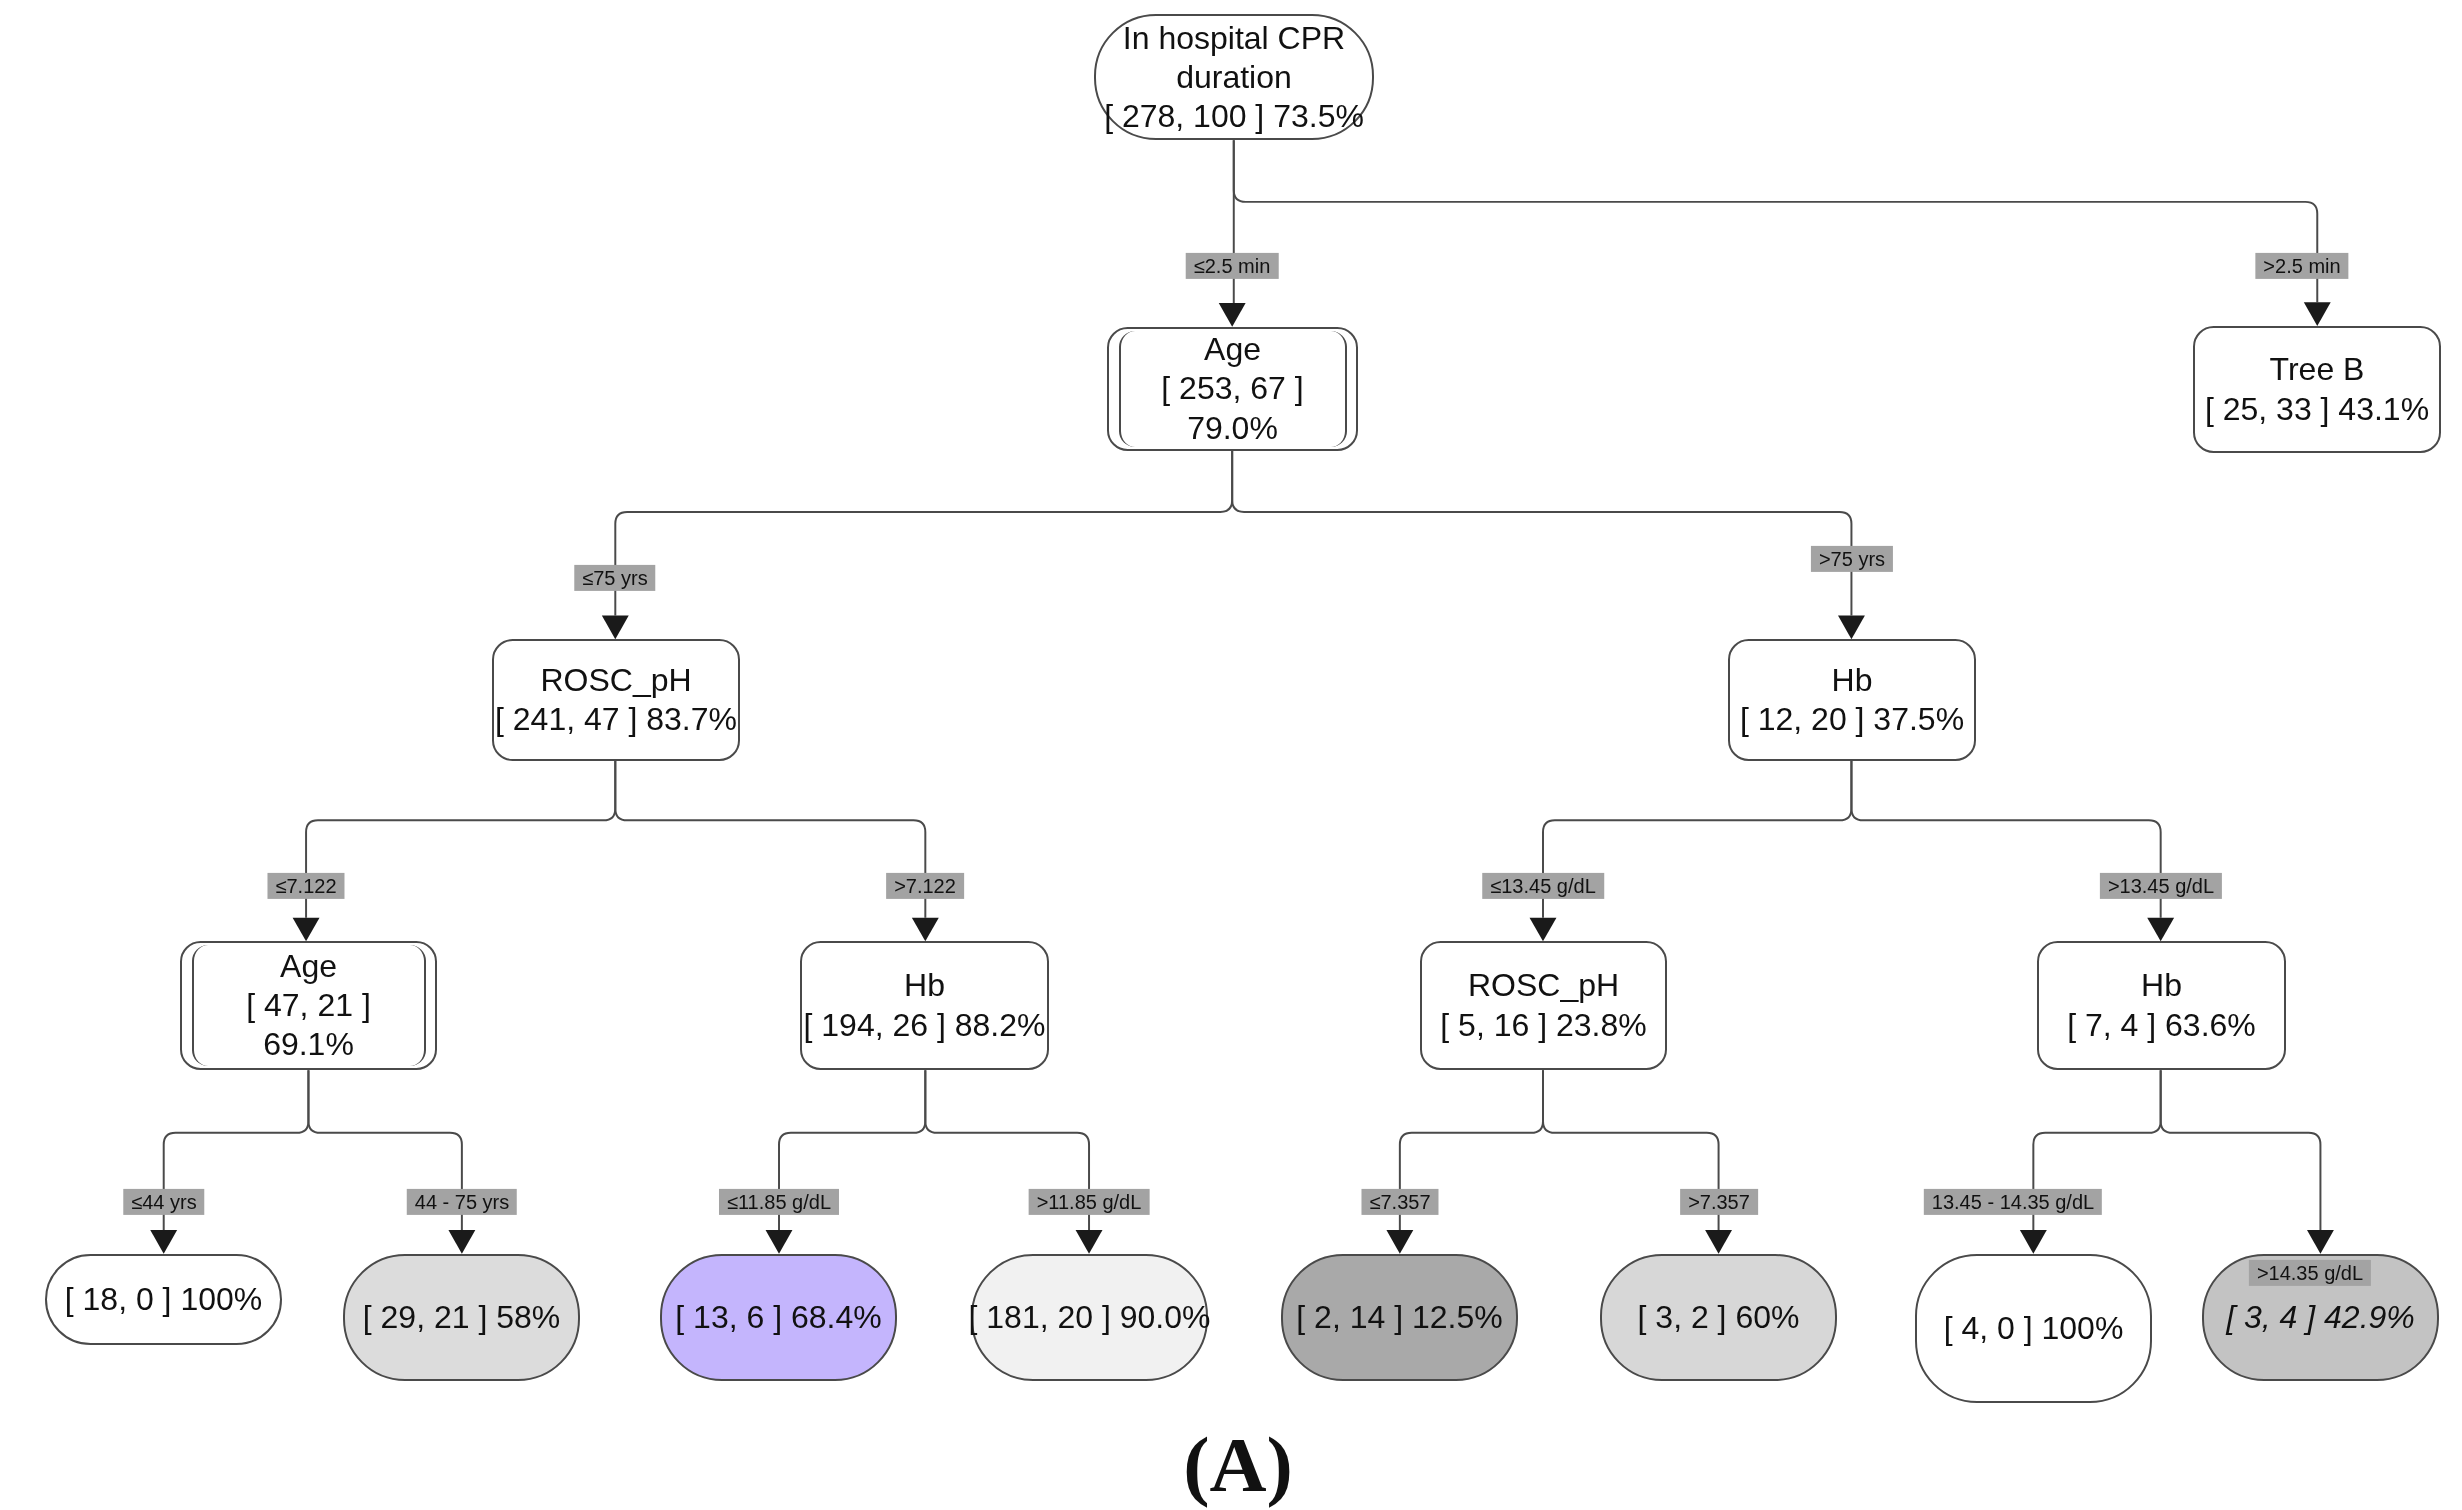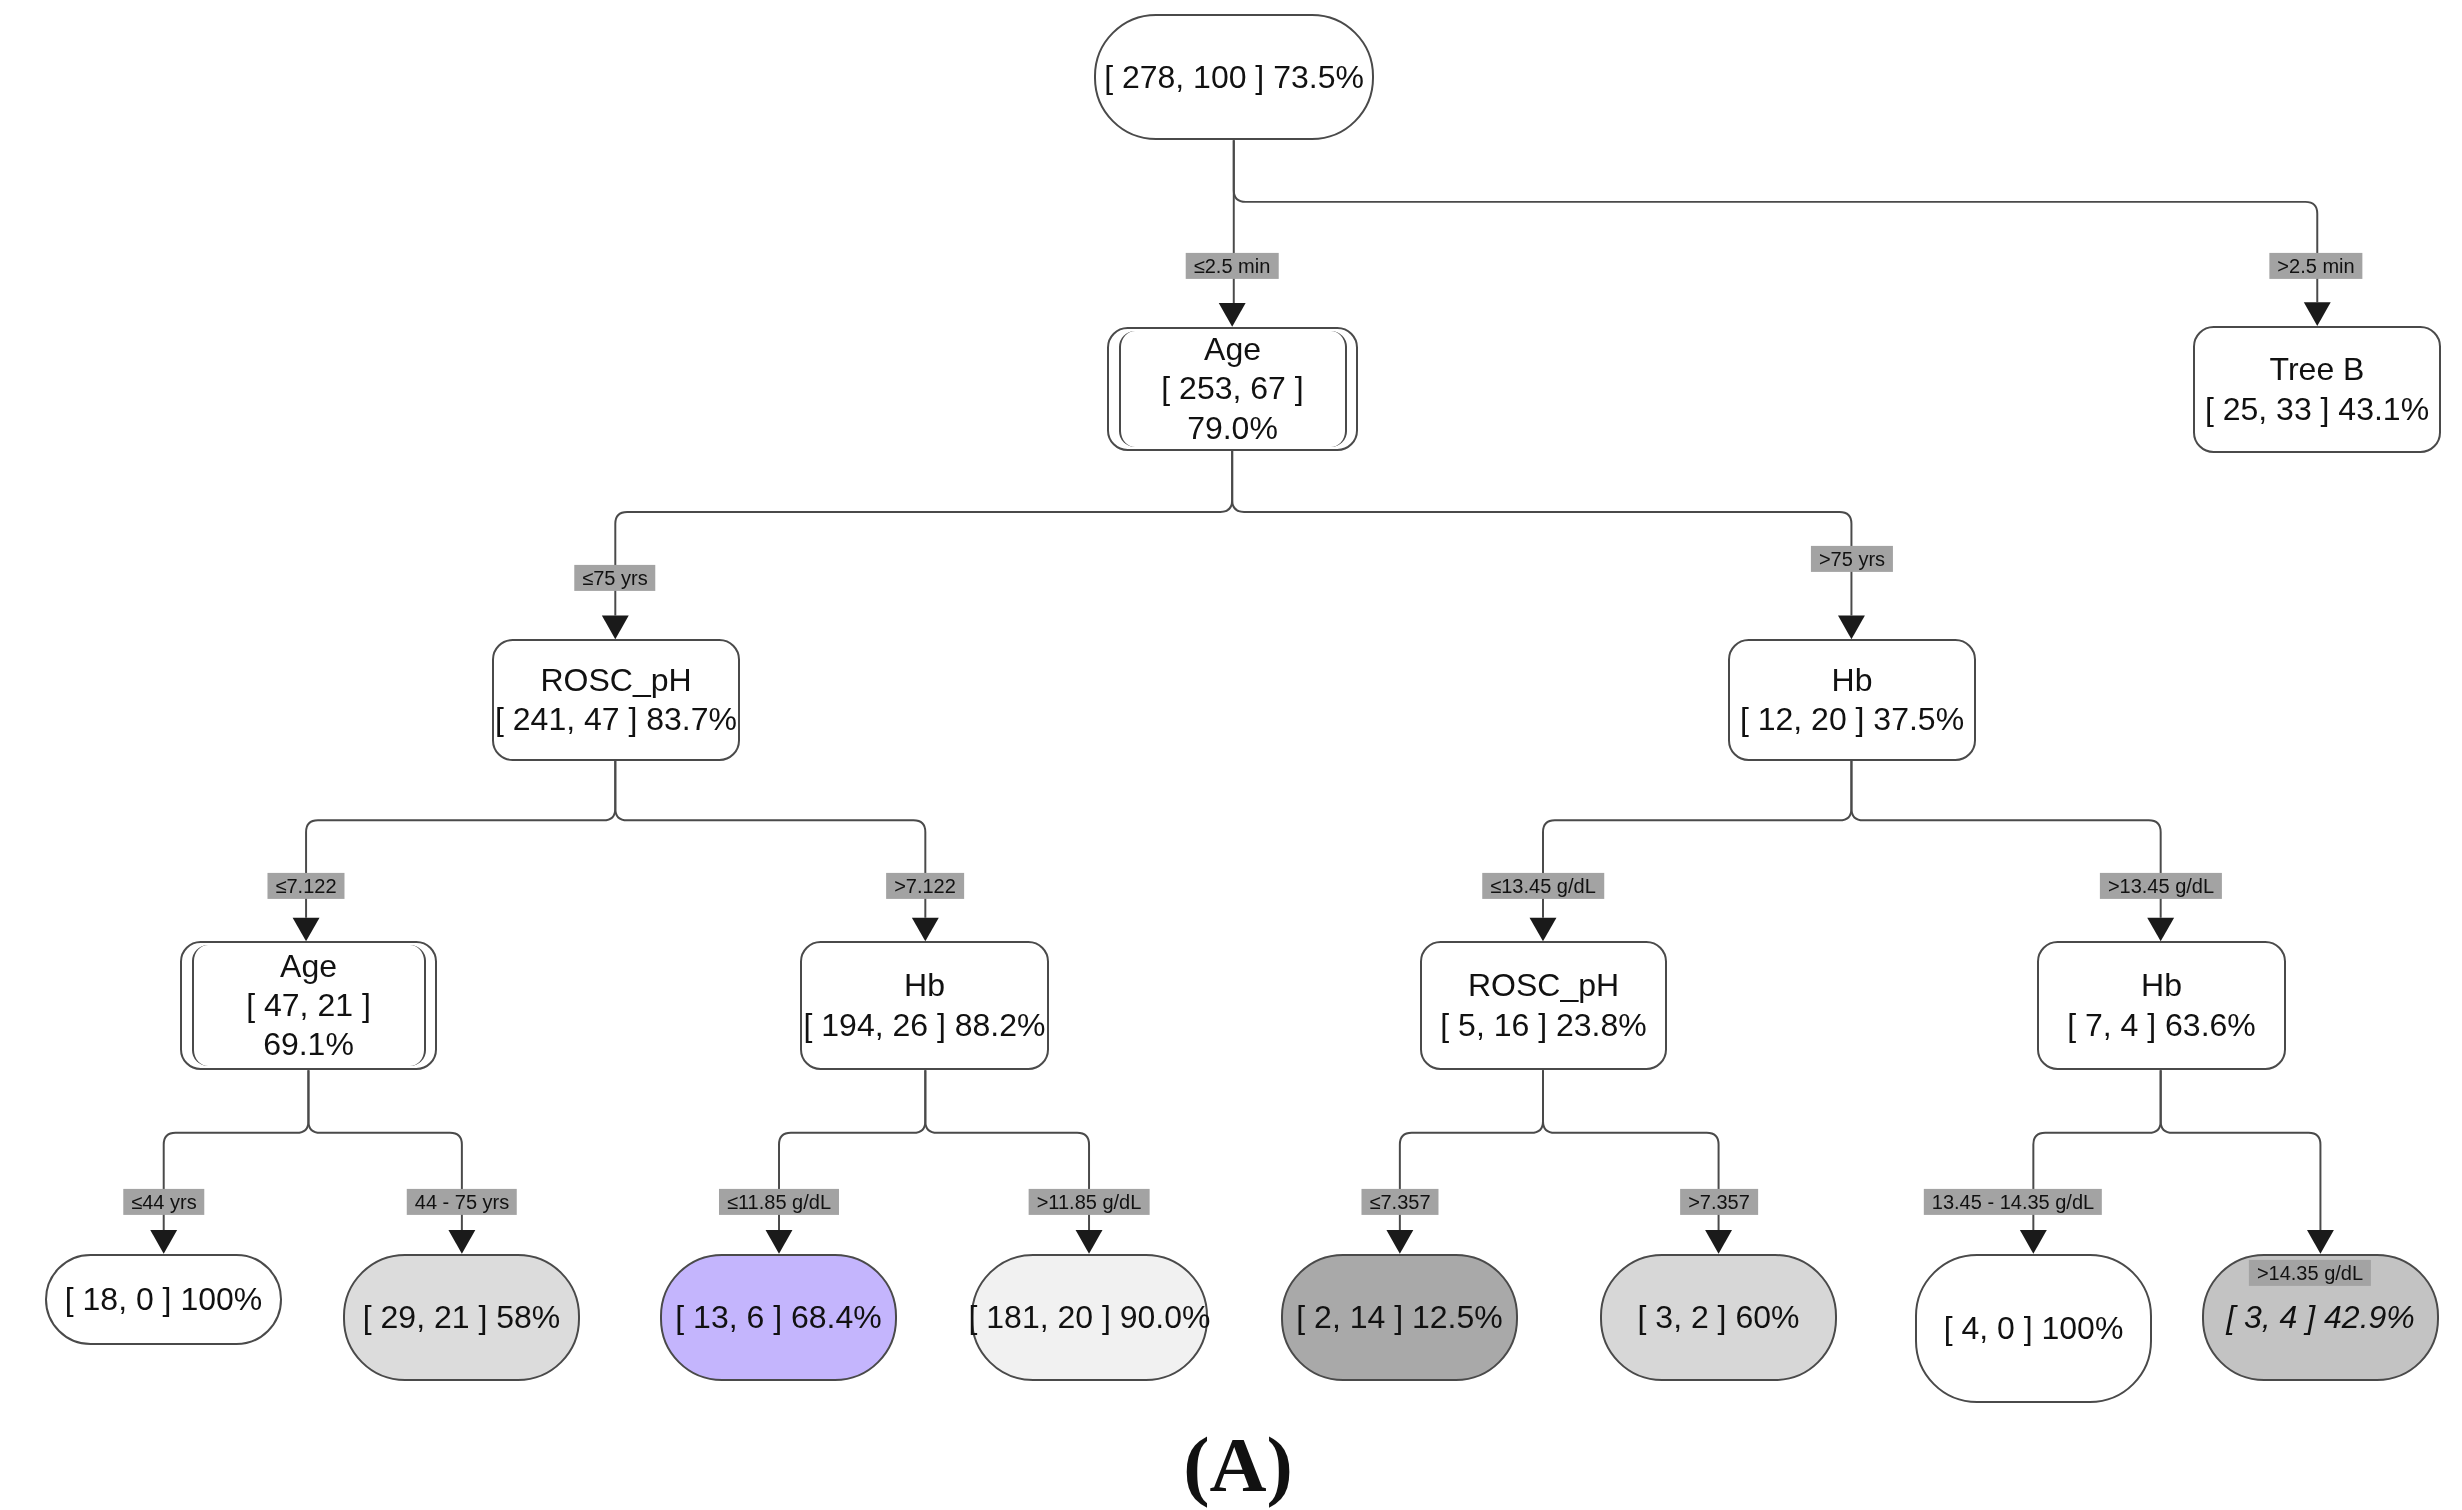--- a/index.html
+++ b/index.html
@@ -58,20 +58,21 @@
     <polygon points="968,1555 1002,1555 985,1585"></polygon>
     <polygon points="1360,1555 1394,1555 1377,1585"></polygon>
     <polygon points="1753,1555 1787,1555 1770,1585"></polygon>
     <polygon points="2156,1555 2190,1555 2173,1585"></polygon>
     <polygon points="2554,1555 2588,1555 2571,1585"></polygon>
     <polygon points="2917,1555 2951,1555 2934,1585"></polygon>
   </g>
 </svg>
 
 <div class="node pill" style="left:1094px;top:14.2px;width:280px;height:126px;padding:0 19px;">
+  <div>In hospital CPR duration</div>
   <div class="stats">[ 278, 100 ] 73.5%</div>
 </div>
 
 <div class="node rounded process" style="left:1107px;top:327px;width:251px;height:124px;">
   <div>Age</div>
   <div class="stats">[ 253, 67 ]</div>
   <div class="stats">79.0%</div>
 </div>
 <div class="node rounded" style="left:2193px;top:326px;width:248px;height:127px;">
   <div>Tree B</div>
@@ -124,21 +125,21 @@
   <div class="stats">[ 3, 2 ] 60%</div>
 </div>
 <div class="node leaf" style="left: 1915px; top: 1254px; width: 237px; height: 149px; background: rgb(255, 255, 255);">
   <div class="stats">[ 4, 0 ] 100%</div>
 </div>
 <div class="node leaf" style="left: 2202px; top: 1254px; width: 237px; height: 127px; background: rgb(195, 195, 195); font-style: italic;">
   <div class="stats">[ 3, 4 ] 42.9%</div>
 </div>
 
 <div class="edge-label" style="left:1232px;top:266px;">≤2.5 min</div>
-<div class="edge-label" style="left:2302px;top:266px;margin-left:14px;">&gt;2.5 min</div>
+<div class="edge-label" style="left:2302px;top:266px;">&gt;2.5 min</div>
 <div class="edge-label" style="left:615px;top:578px;">≤75 yrs</div>
 <div class="edge-label" style="left:1852px;top:559px;">&gt;75 yrs</div>
 <div class="edge-label" style="left:306px;top:886px;text-align:center;">≤7.122</div>
 <div class="edge-label" style="left:925px;top:886px;">&gt;7.122</div>
 <div class="edge-label" style="left:1543px;top:886px;">≤13.45 g/dL</div>
 <div class="edge-label" style="left:2161px;top:886px;">&gt;13.45 g/dL</div>
 <div class="edge-label" style="left:164px;top:1202px;">≤44 yrs</div>
 <div class="edge-label" style="left:462px;top:1202px;">44 - 75 yrs</div>
 <div class="edge-label" style="left:779px;top:1202px;">≤11.85 g/dL</div>
 <div class="edge-label" style="left:1089px;top:1202px;">&gt;11.85 g/dL</div>

